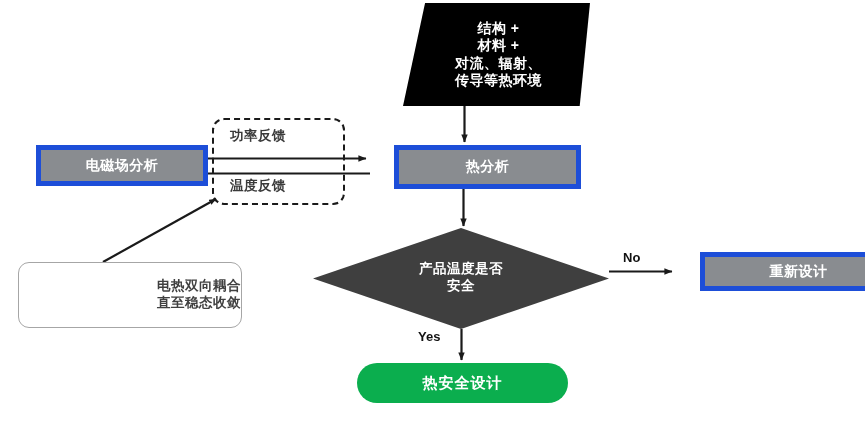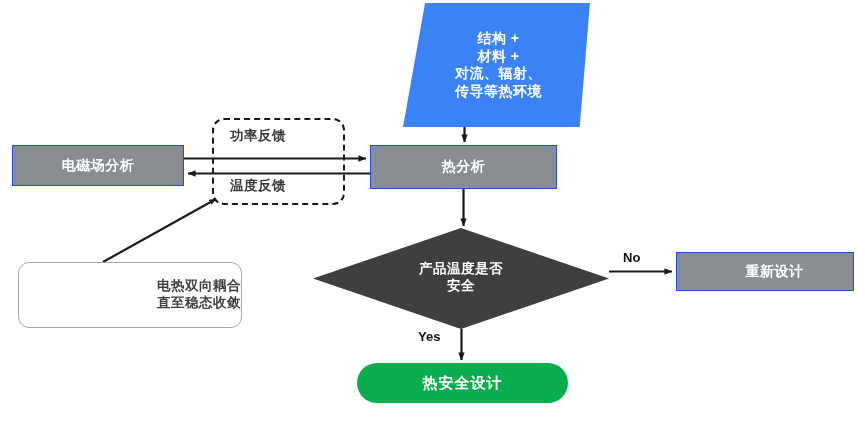--- a/index.html
+++ b/index.html
@@ -33,36 +33,37 @@
     justify-content: center;
     text-align: center;
     line-height: 1.25;
     color: #ffffff;
   }
   
   #node-inputs {
     left: 403px;
     top: 3px;
     width: 187px;
-    height: 124px;
+    height: 103px;
     clip-path: polygon(5.5% 100%, 0% 100%, 11.8% 0%, 100% 0%, 94.5% 100%);
-    background: #3b82f6;
+    background: #000000;
     font-size: 14px;
     font-weight: 700;
     letter-spacing: .5px;
   }
   #node-inputs .txt { padding-left: 4px; }
 
   
   .gray-box {
     background: #898C90;
-    border: 1px solid #1d4ed8;
+    border: 5px solid #1d4ed8;
     font-size: 14px;
     font-weight: 700;
     letter-spacing: .5px;
+    margin-left: 24px;
   }
   #node-em-analysis {
     left: 12px;
     top: 145px;
     width: 172px;
     height: 41px;
   }
   #node-thermal-analysis {
     left: 370px;
     top: 145px;

